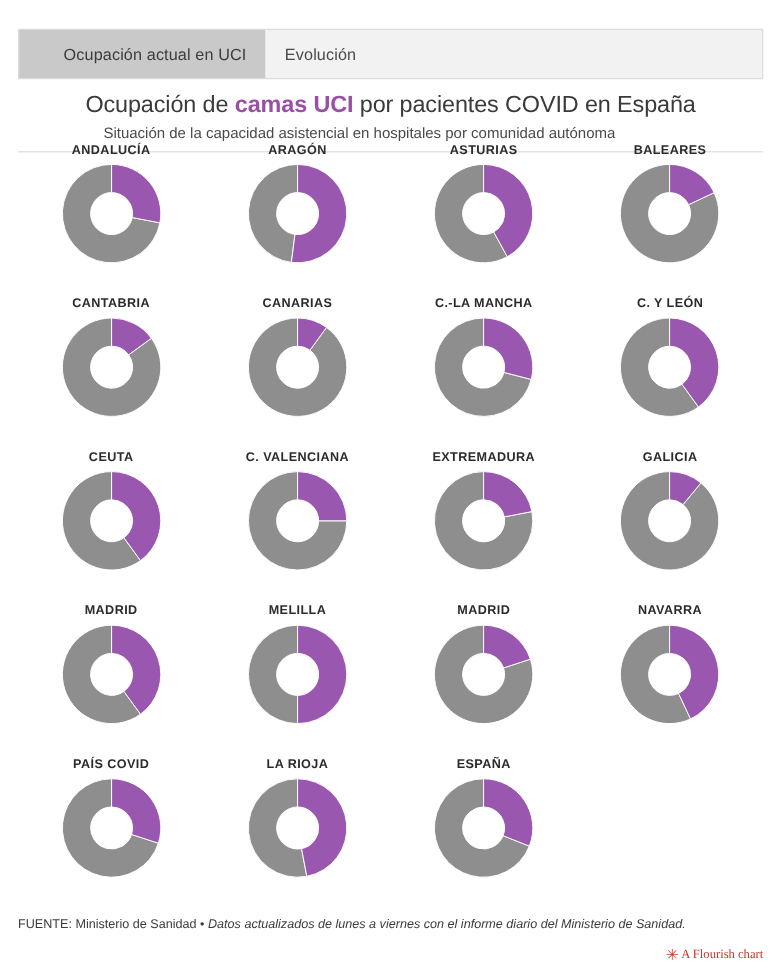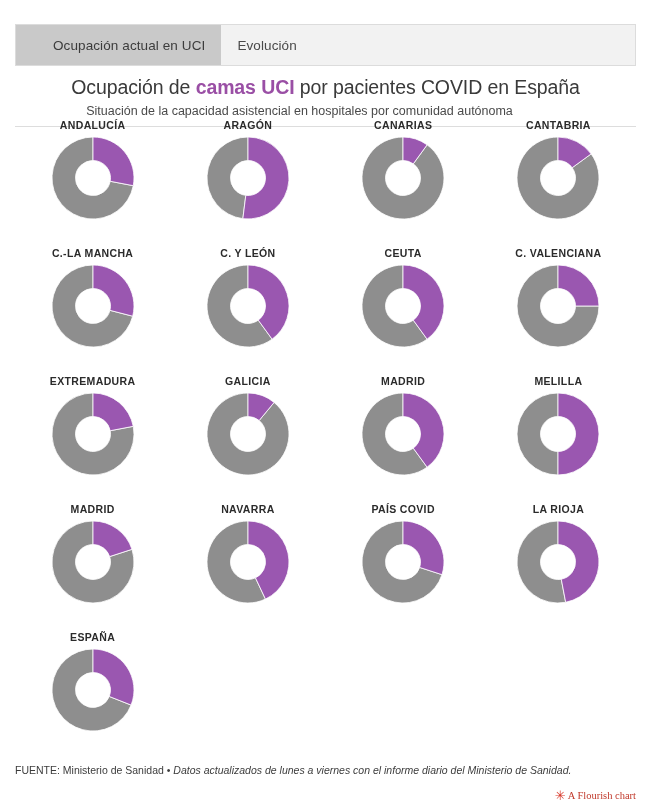--- a/index.html
+++ b/index.html
@@ -173,34 +173,52 @@
     <div class="cell">
       <div class="cell-label">ARAGÓN</div>
       <div class="donut-wrap">
         <svg width="86" height="86" viewBox="0 0 86 86">
           <path d="M 37.861 83.677 A 41 41 0 0 1 43.000 2.000 L 43.000 25.500 A 17.5 17.5 0 0 0 40.807 60.362 Z" fill="#8e8e8e" stroke="#ffffff" stroke-width="0.8"></path>
           <path d="M 43.000 2.000 A 41 41 0 1 1 37.861 83.677 L 40.807 60.362 A 17.5 17.5 0 1 0 43.000 25.500 Z" fill="#9a57b0" stroke="#ffffff" stroke-width="0.8"></path>
         </svg>
       </div>
     </div>
     <div class="cell">
+      <div class="cell-label">ASTURIAS</div>
+      <div class="donut-wrap">
+        <svg width="86" height="86" viewBox="0 0 86 86">
+          <path d="M 62.752 78.929 A 41 41 0 1 1 43.000 2.000 L 43.000 25.500 A 17.5 17.5 0 1 0 51.431 58.335 Z" fill="#8e8e8e" stroke="#ffffff" stroke-width="0.8"></path>
+          <path d="M 43.000 2.000 A 41 41 0 0 1 62.752 78.929 L 51.431 58.335 A 17.5 17.5 0 0 0 43.000 25.500 Z" fill="#9a57b0" stroke="#ffffff" stroke-width="0.8"></path>
+        </svg>
+      </div>
+    </div>
+    <div class="cell">
+      <div class="cell-label">BALEARES</div>
+      <div class="donut-wrap">
+        <svg width="86" height="86" viewBox="0 0 86 86">
+          <path d="M 80.098 25.543 A 41 41 0 1 1 43.000 2.000 L 43.000 25.500 A 17.5 17.5 0 1 0 58.834 35.549 Z" fill="#8e8e8e" stroke="#ffffff" stroke-width="0.8"></path>
+          <path d="M 43.000 2.000 A 41 41 0 0 1 80.098 25.543 L 58.834 35.549 A 17.5 17.5 0 0 0 43.000 25.500 Z" fill="#9a57b0" stroke="#ffffff" stroke-width="0.8"></path>
+        </svg>
+      </div>
+    </div>
+    <div class="cell">
+      <div class="cell-label">CANTABRIA</div>
+      <div class="donut-wrap">
+        <svg width="86" height="86" viewBox="0 0 86 86">
+          <path d="M 76.170 18.901 A 41 41 0 1 1 43.000 2.000 L 43.000 25.500 A 17.5 17.5 0 1 0 57.158 32.714 Z" fill="#8e8e8e" stroke="#ffffff" stroke-width="0.8"></path>
+          <path d="M 43.000 2.000 A 41 41 0 0 1 76.170 18.901 L 57.158 32.714 A 17.5 17.5 0 0 0 43.000 25.500 Z" fill="#9a57b0" stroke="#ffffff" stroke-width="0.8"></path>
+        </svg>
+      </div>
+    </div>
+    <div class="cell">
       <div class="cell-label">CANARIAS</div>
       <div class="donut-wrap">
         <svg width="86" height="86" viewBox="0 0 86 86">
           <path d="M 67.099 9.830 A 41 41 0 1 1 43.000 2.000 L 43.000 25.500 A 17.5 17.5 0 1 0 53.286 28.842 Z" fill="#8e8e8e" stroke="#ffffff" stroke-width="0.8"></path>
           <path d="M 43.000 2.000 A 41 41 0 0 1 67.099 9.830 L 53.286 28.842 A 17.5 17.5 0 0 0 43.000 25.500 Z" fill="#9a57b0" stroke="#ffffff" stroke-width="0.8"></path>
-        </svg>
-      </div>
-    </div>
-    <div class="cell">
-      <div class="cell-label">CANTABRIA</div>
-      <div class="donut-wrap">
-        <svg width="86" height="86" viewBox="0 0 86 86">
-          <path d="M 76.170 18.901 A 41 41 0 1 1 43.000 2.000 L 43.000 25.500 A 17.5 17.5 0 1 0 57.158 32.714 Z" fill="#8e8e8e" stroke="#ffffff" stroke-width="0.8"></path>
-          <path d="M 43.000 2.000 A 41 41 0 0 1 76.170 18.901 L 57.158 32.714 A 17.5 17.5 0 0 0 43.000 25.500 Z" fill="#9a57b0" stroke="#ffffff" stroke-width="0.8"></path>
         </svg>
       </div>
     </div>
     <div class="cell">
       <div class="cell-label">C.-LA MANCHA</div>
       <div class="donut-wrap">
         <svg width="86" height="86" viewBox="0 0 86 86">
           <path d="M 82.712 53.196 A 41 41 0 1 1 43.000 2.000 L 43.000 25.500 A 17.5 17.5 0 1 0 59.950 47.352 Z" fill="#8e8e8e" stroke="#ffffff" stroke-width="0.8"></path>
           <path d="M 43.000 2.000 A 41 41 0 0 1 82.712 53.196 L 59.950 47.352 A 17.5 17.5 0 0 0 43.000 25.500 Z" fill="#9a57b0" stroke="#ffffff" stroke-width="0.8"></path>
         </svg>

